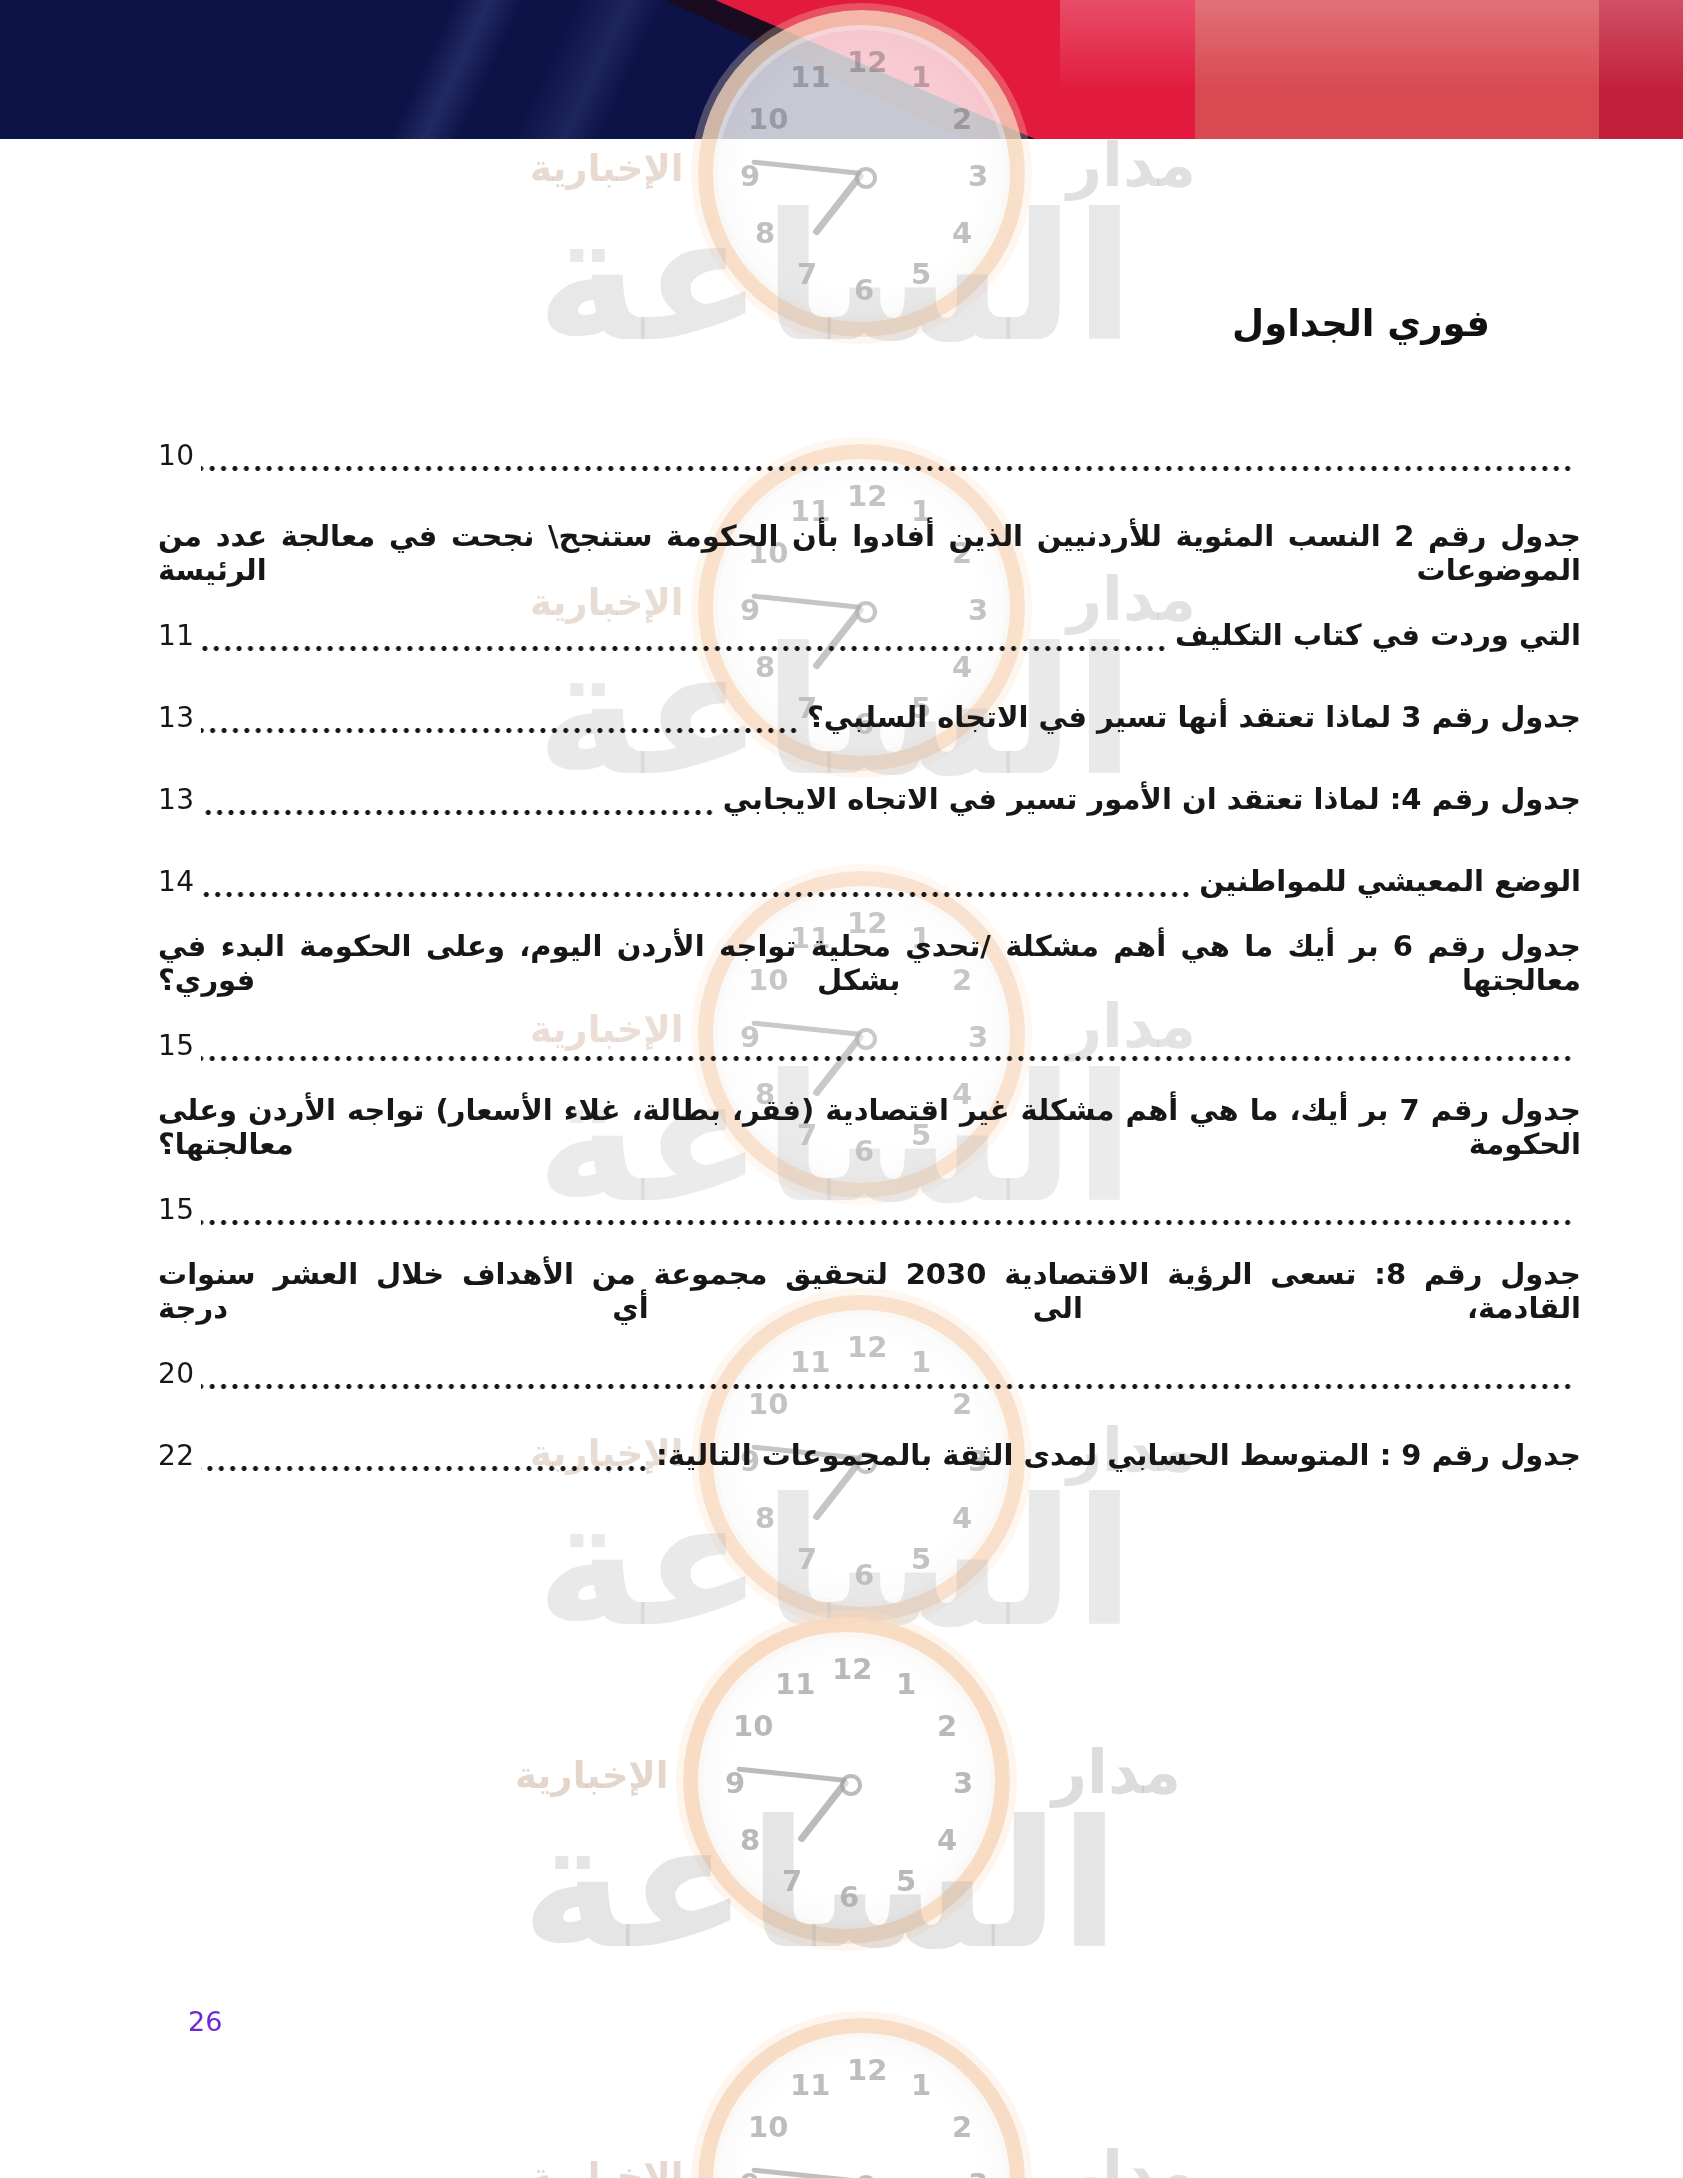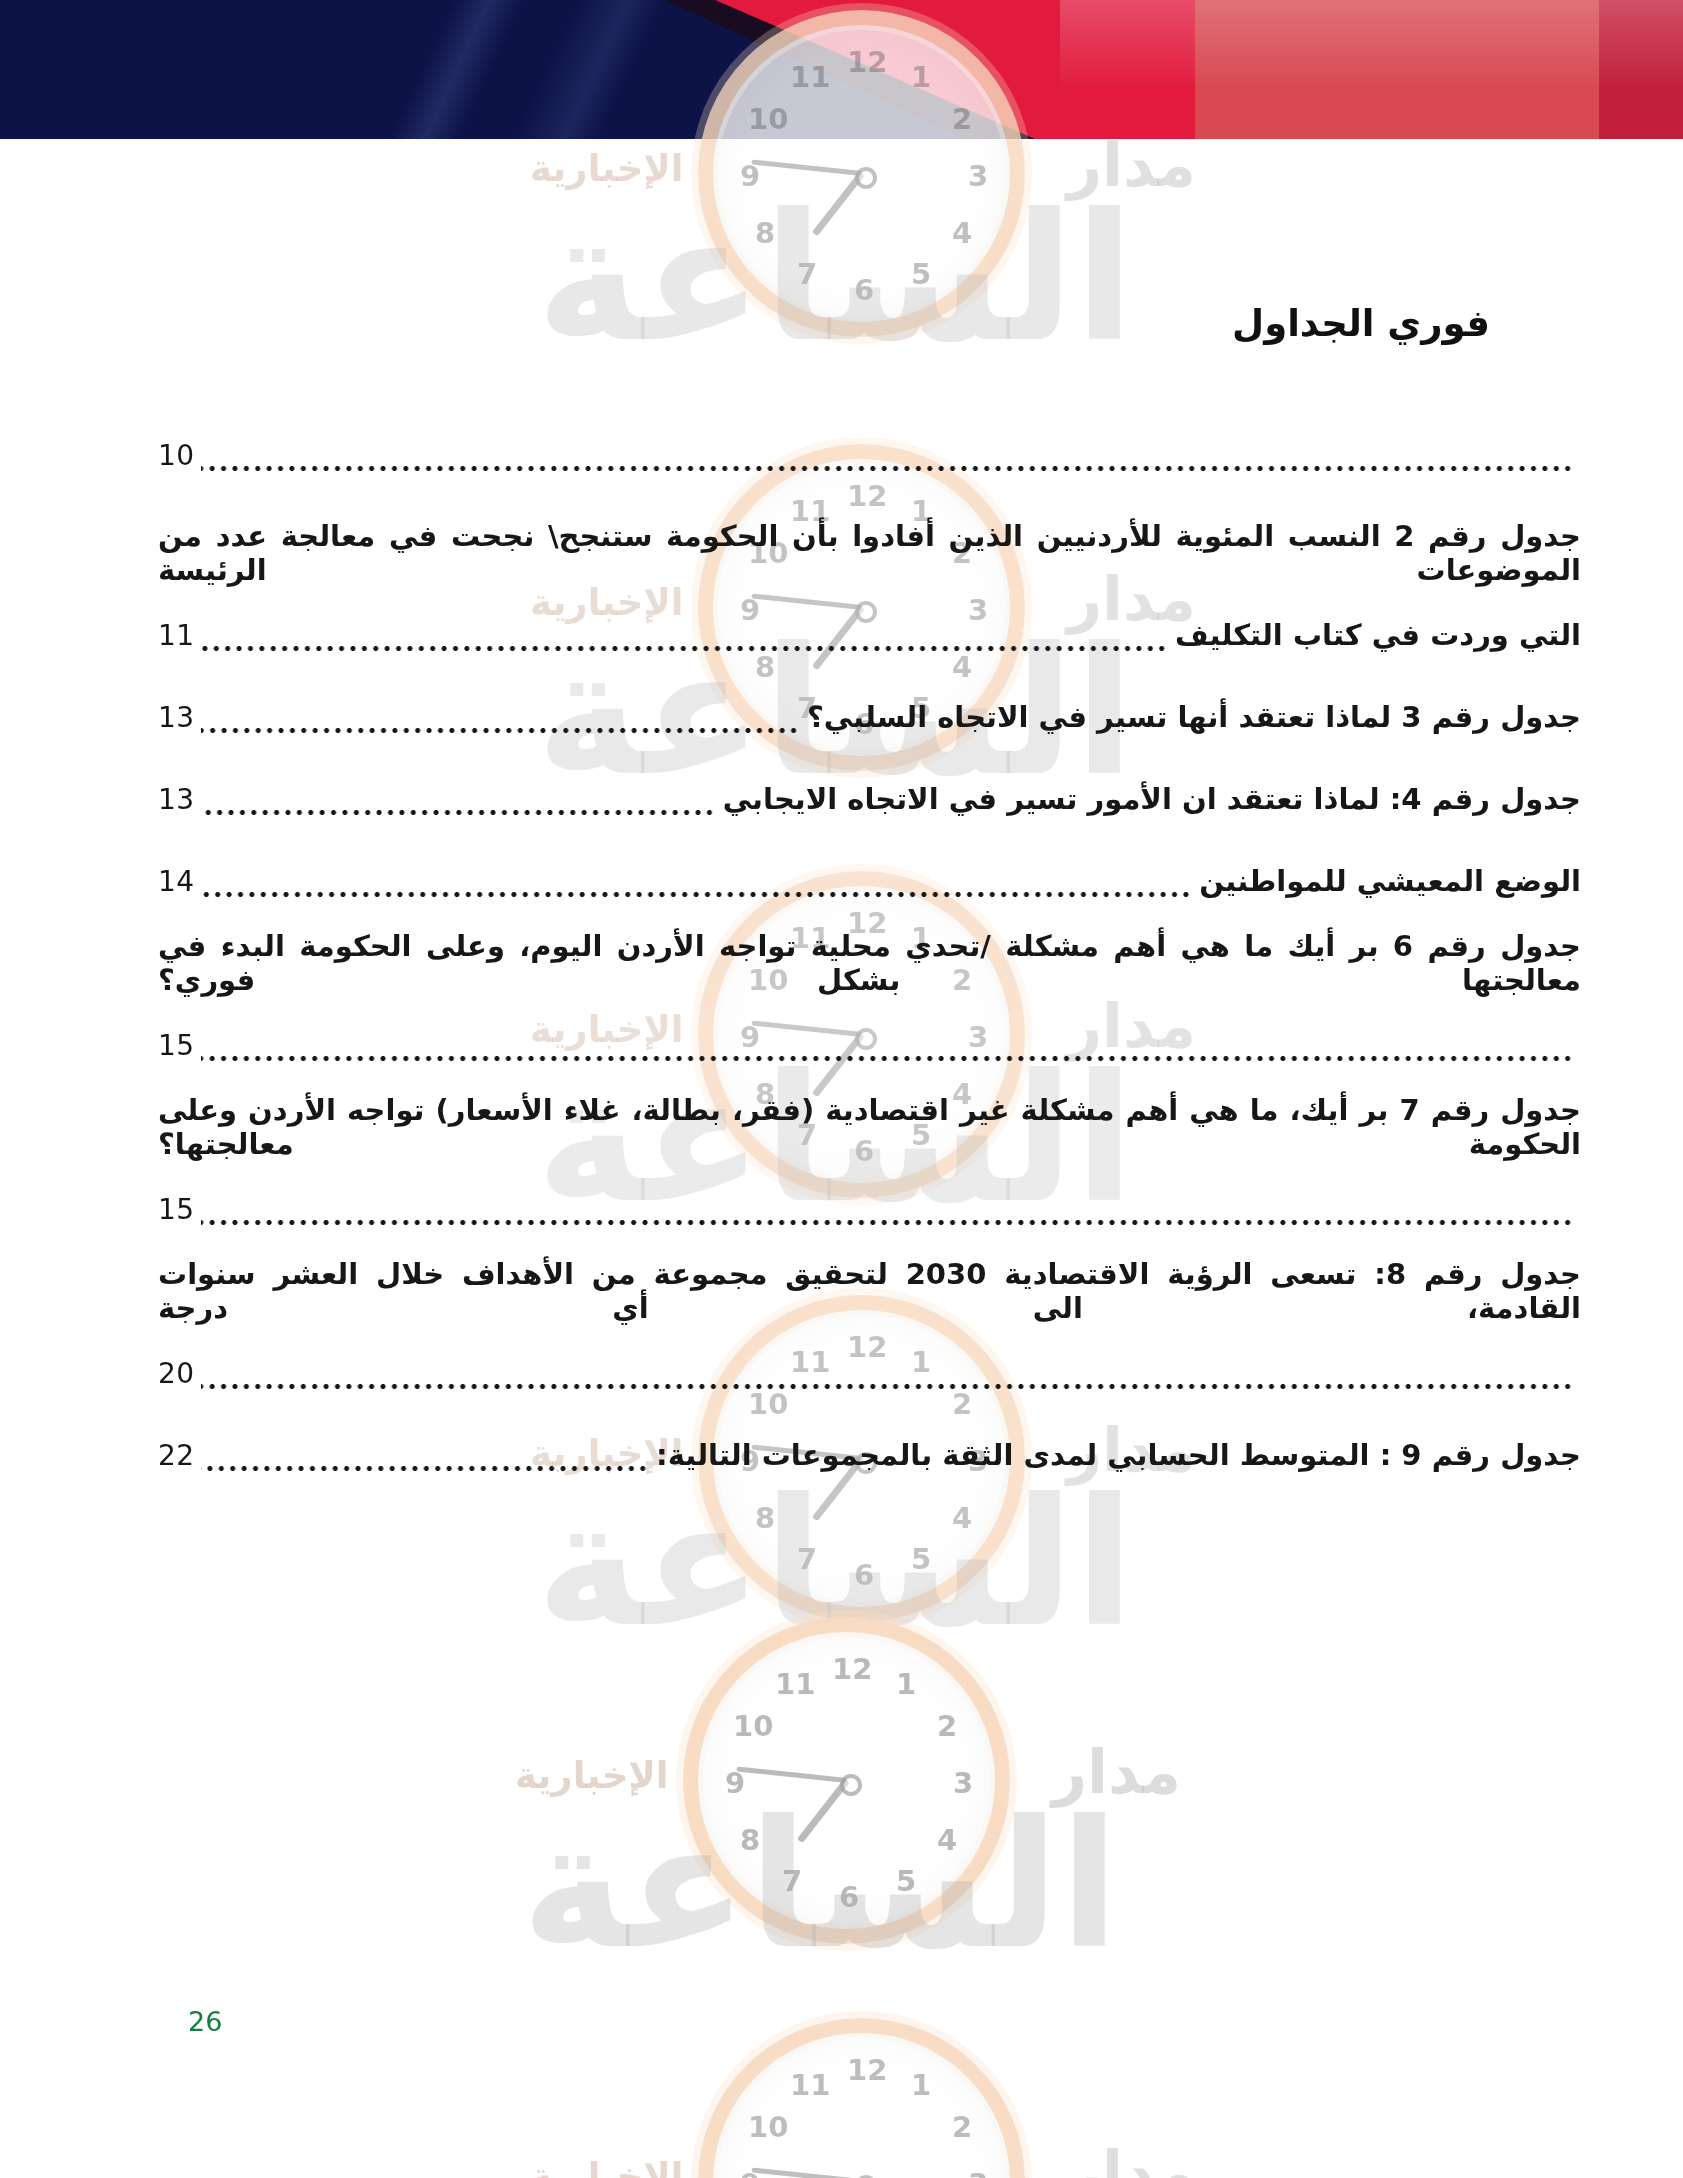--- a/index.html
+++ b/index.html
@@ -42,21 +42,21 @@
   h1.title{margin:163px 91px 0 0;font-size:37px;font-weight:bold;text-align:right;color:#111;}
   #toc{margin-top:69px;}
   .toc-line{display:flex;direction:rtl;align-items:center;height:82px;font-size:29px;font-weight:bold;}
   .toc-line .t{white-space:nowrap;}
   .toc-line.full .t{white-space:normal;width:100%;text-align:justify;text-align-last:justify;}
   .toc-line .dots{flex:1 1 auto;height:7px;align-self:center;margin:26px 8px 0 6px;
     background-image:radial-gradient(circle,#151515 2.1px,transparent 2.9px);
     background-size:11.4px 7px;background-repeat:repeat-x;background-position:right center;}
   .toc-line .pg{font-weight:400;font-size:28px;letter-spacing:0.5px;}
 
-  .page-num{position:absolute;left:188px;top:2006px;z-index:3;font-size:27px;color:#15803d;direction:ltr;}
+  .page-num{position:absolute;left:188px;top:2006px;z-index:3;font-size:27px;color:#6d28d9;direction:ltr;}
 </style>
 </head>
 <body>
 
 <div class="page">
 
   <div class="banner">
     <div class="shine"></div>
     <div class="wedge"></div>
     <div class="navy"></div>

